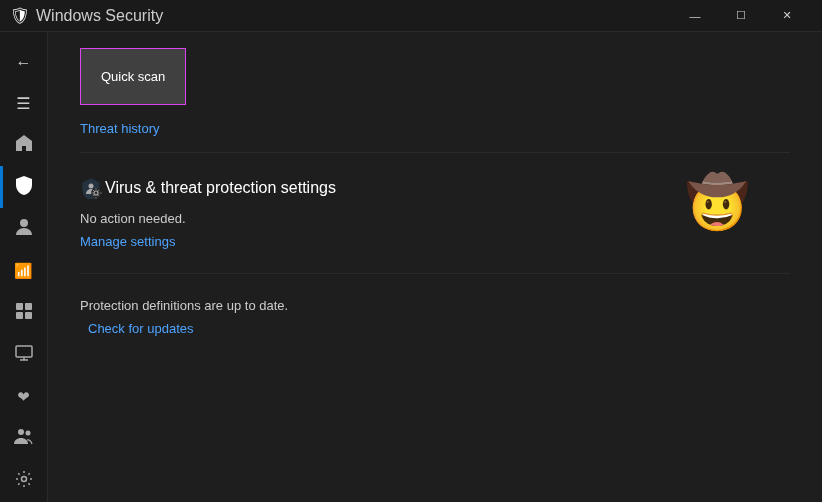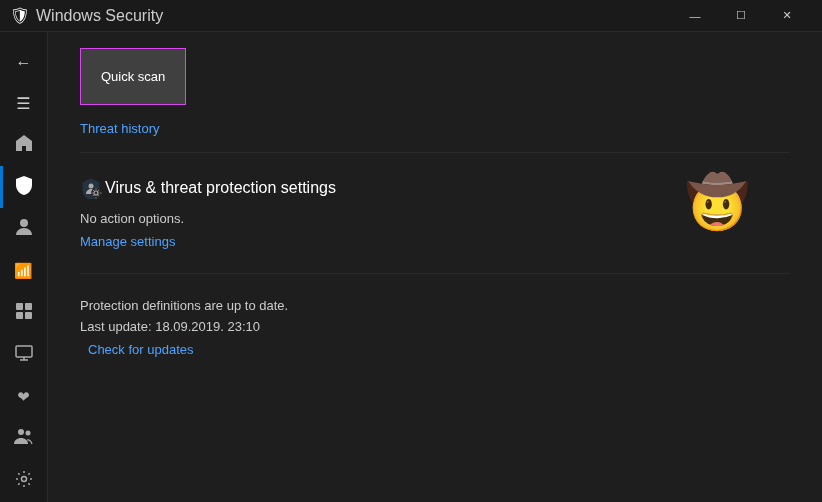--- a/index.html
+++ b/index.html
@@ -276,26 +276,25 @@
 
             <circle cx="16" cy="16" r="5" fill="#2a2a2a"></circle>
             <circle cx="16" cy="16" r="2" fill="none" stroke="#aaaaaa" stroke-width="1.2"></circle>
             <path d="M16 11.5v1M16 20.5v1M11.5 16h1M20.5 16h1M13.1 13.1l.7.7M18.2 18.2l.7.7M13.1 18.9l.7-.7M18.2 13.8l.7-.7" stroke="#aaaaaa" stroke-width="1"></path>
           </svg>
         </span>
         <span>Virus &amp; threat protection settings</span>
 
         <div class="mascot" style="position:absolute; right:40px; top:-5px; font-size:52px;">🤠</div>
       </div>
-      <p class="section-text">No action options.</p>
+      <p class="section-text">No action needed.</p>
       <a class="link" style="margin-top:8px;">Manage settings</a>
     </div>
 
     <div class="divider"></div>
 
     
     <div class="section">
       <p class="section-text">Protection definitions are up to date.</p>
-      <p class="section-subtext">Last update: 18.09.2019. 23:10</p>
       <a class="link" style="margin-top:8px;margin-left:8px;">Check for updates</a>
     </div>
   </div>
 </div>
 
 </body></html>

